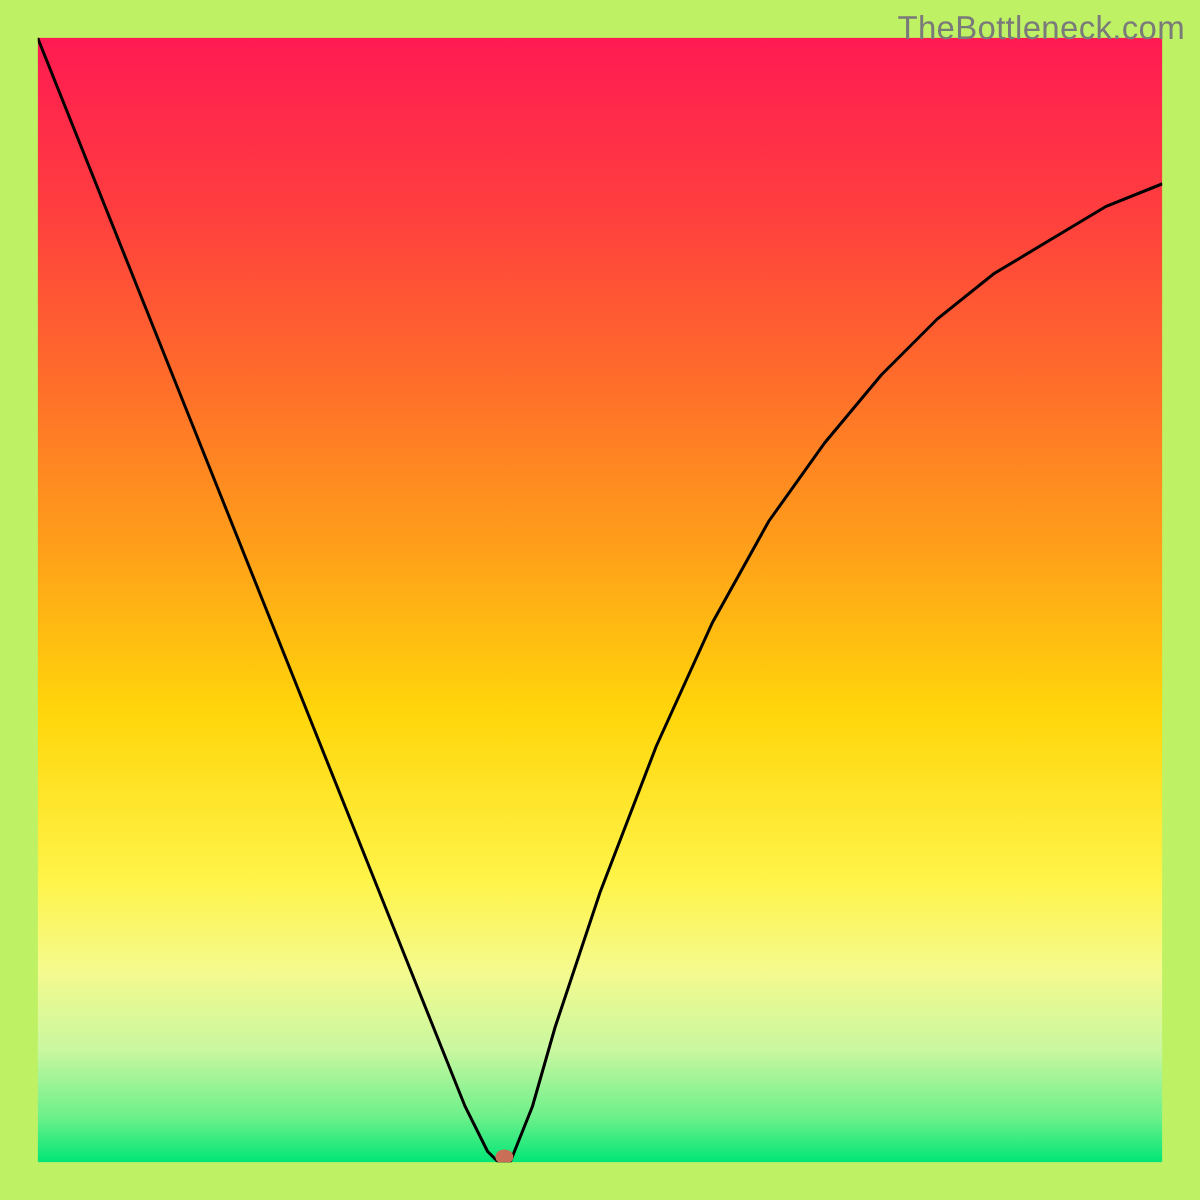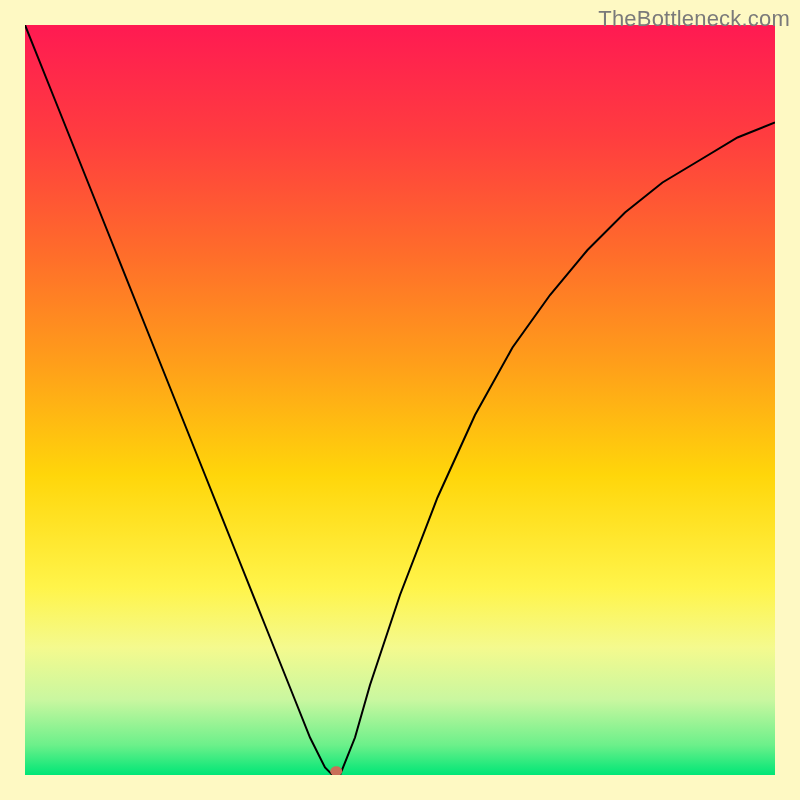--- a/index.html
+++ b/index.html
@@ -8,21 +8,21 @@
     width: 800px;
     height: 800px;
     overflow: hidden;
     background: #000;
     font-family: Arial, Helvetica, sans-serif;
   }
   .frame {
     position: absolute;
     left: 0; top: 0;
     width: 800px; height: 800px;
-    background: #fef9c3;
+    background: #bef264;
   }
   .plot {
     position: absolute;
     left: 25px;
     top: 25px;
     width: 750px;
     height: 750px;
     overflow: hidden;
   }
   .watermark {

